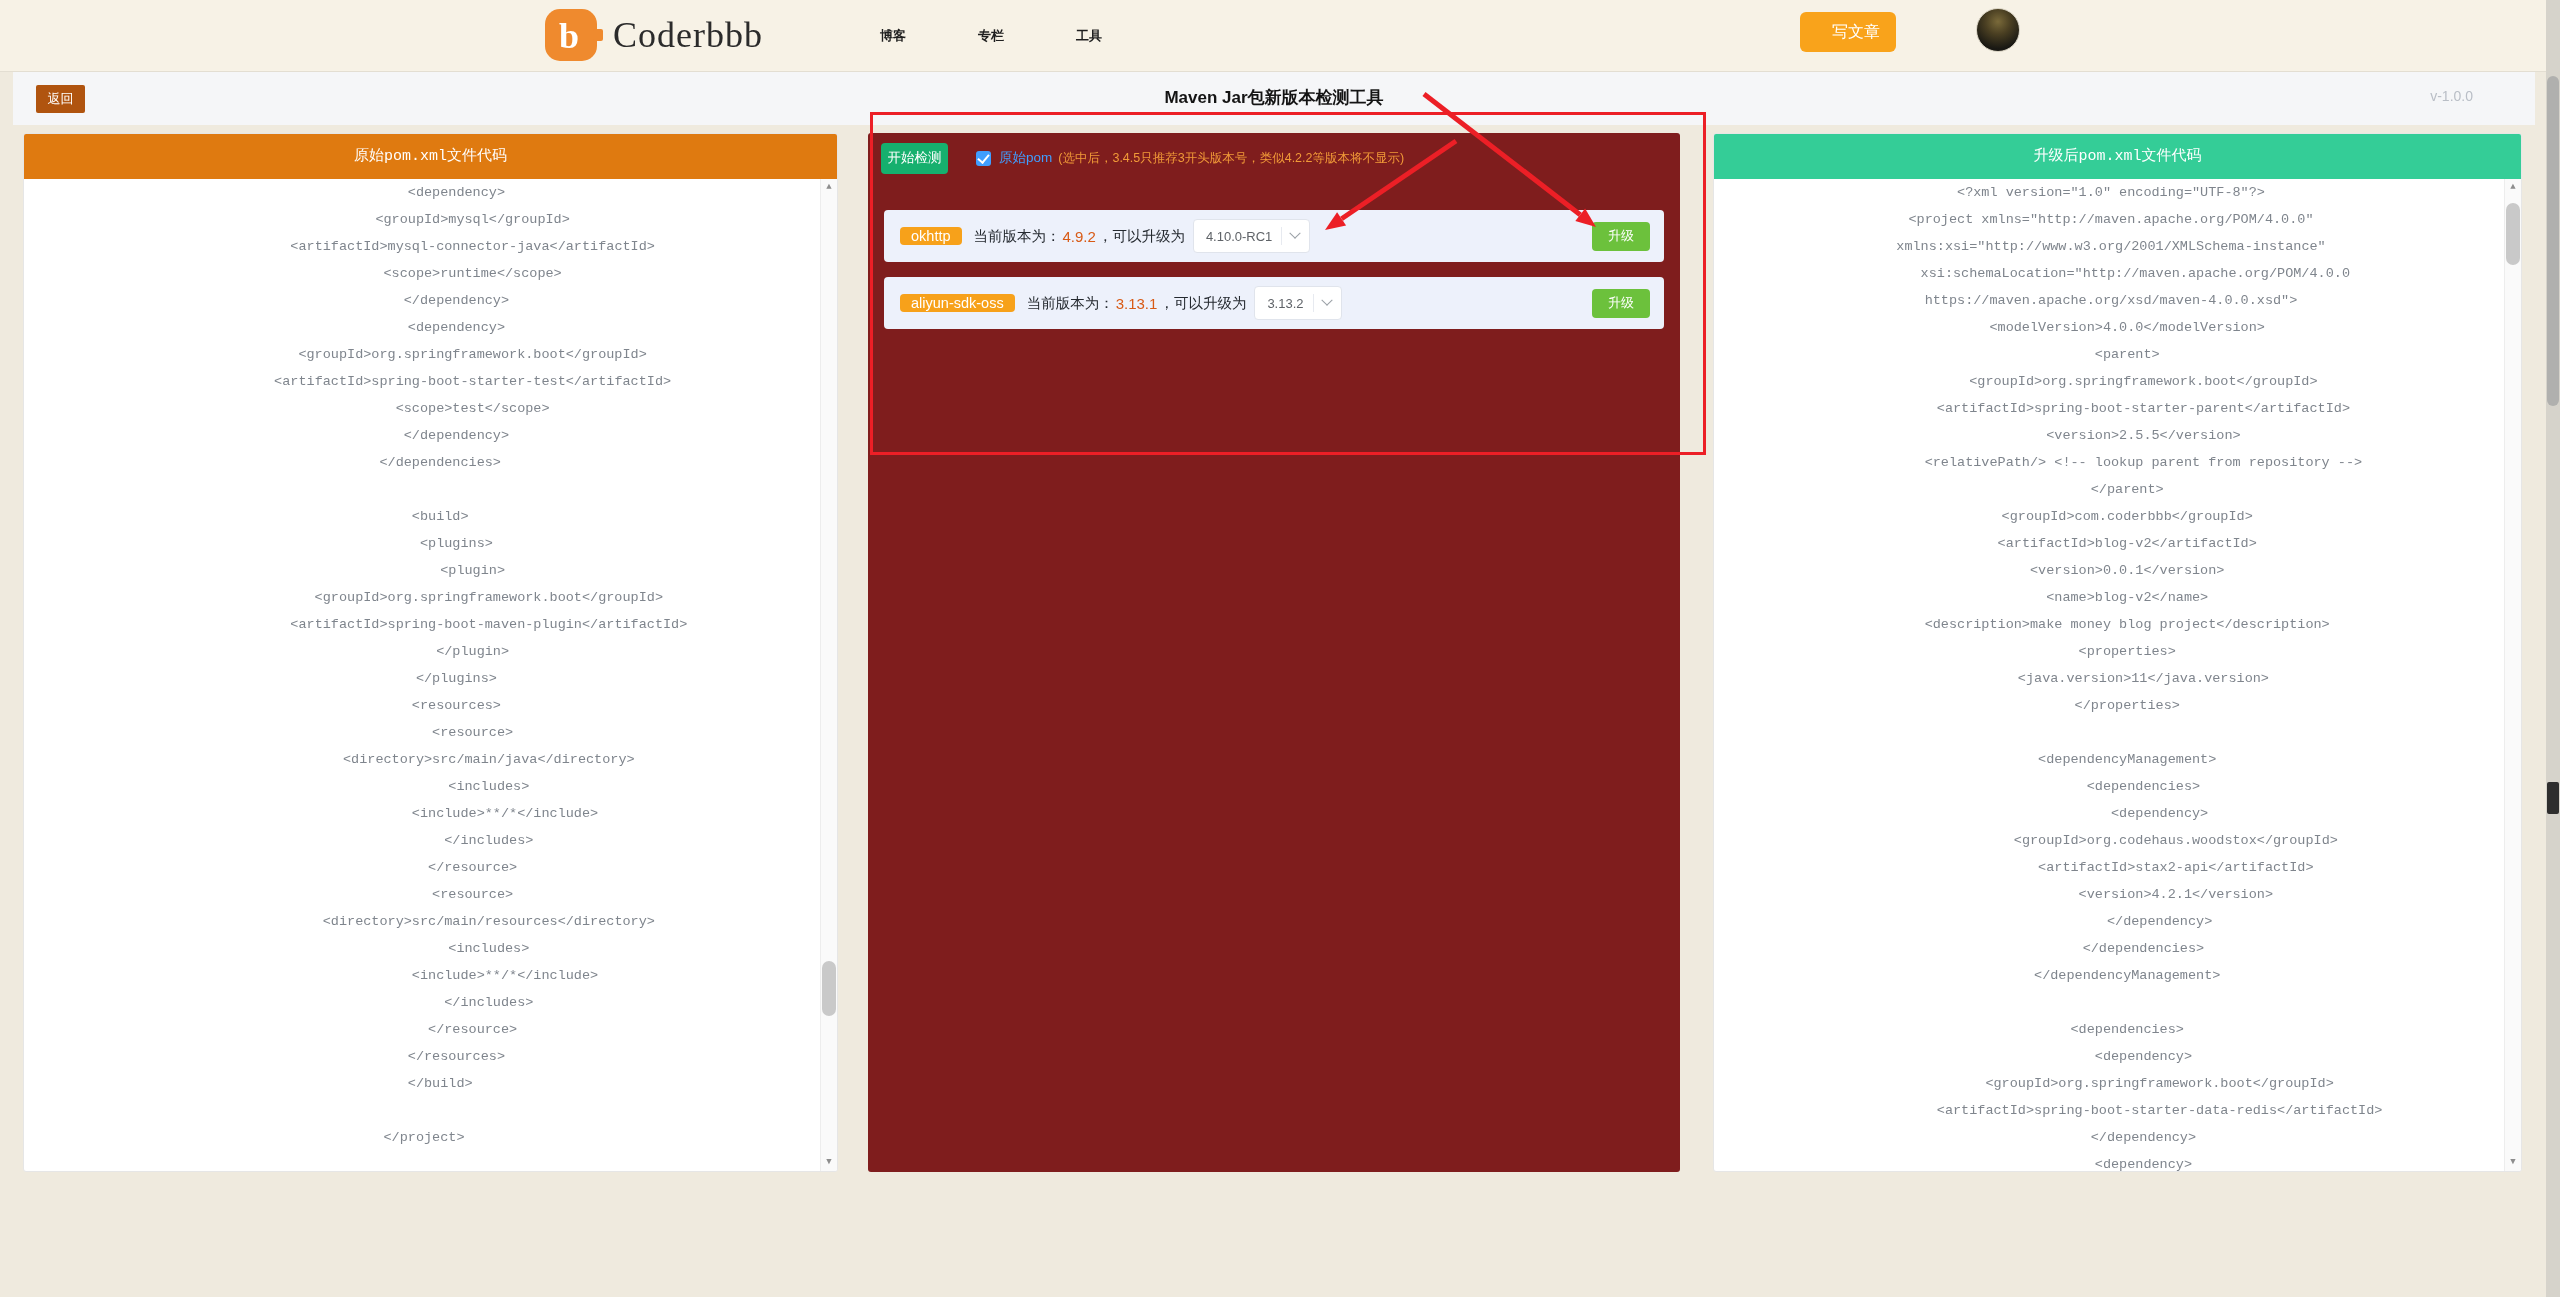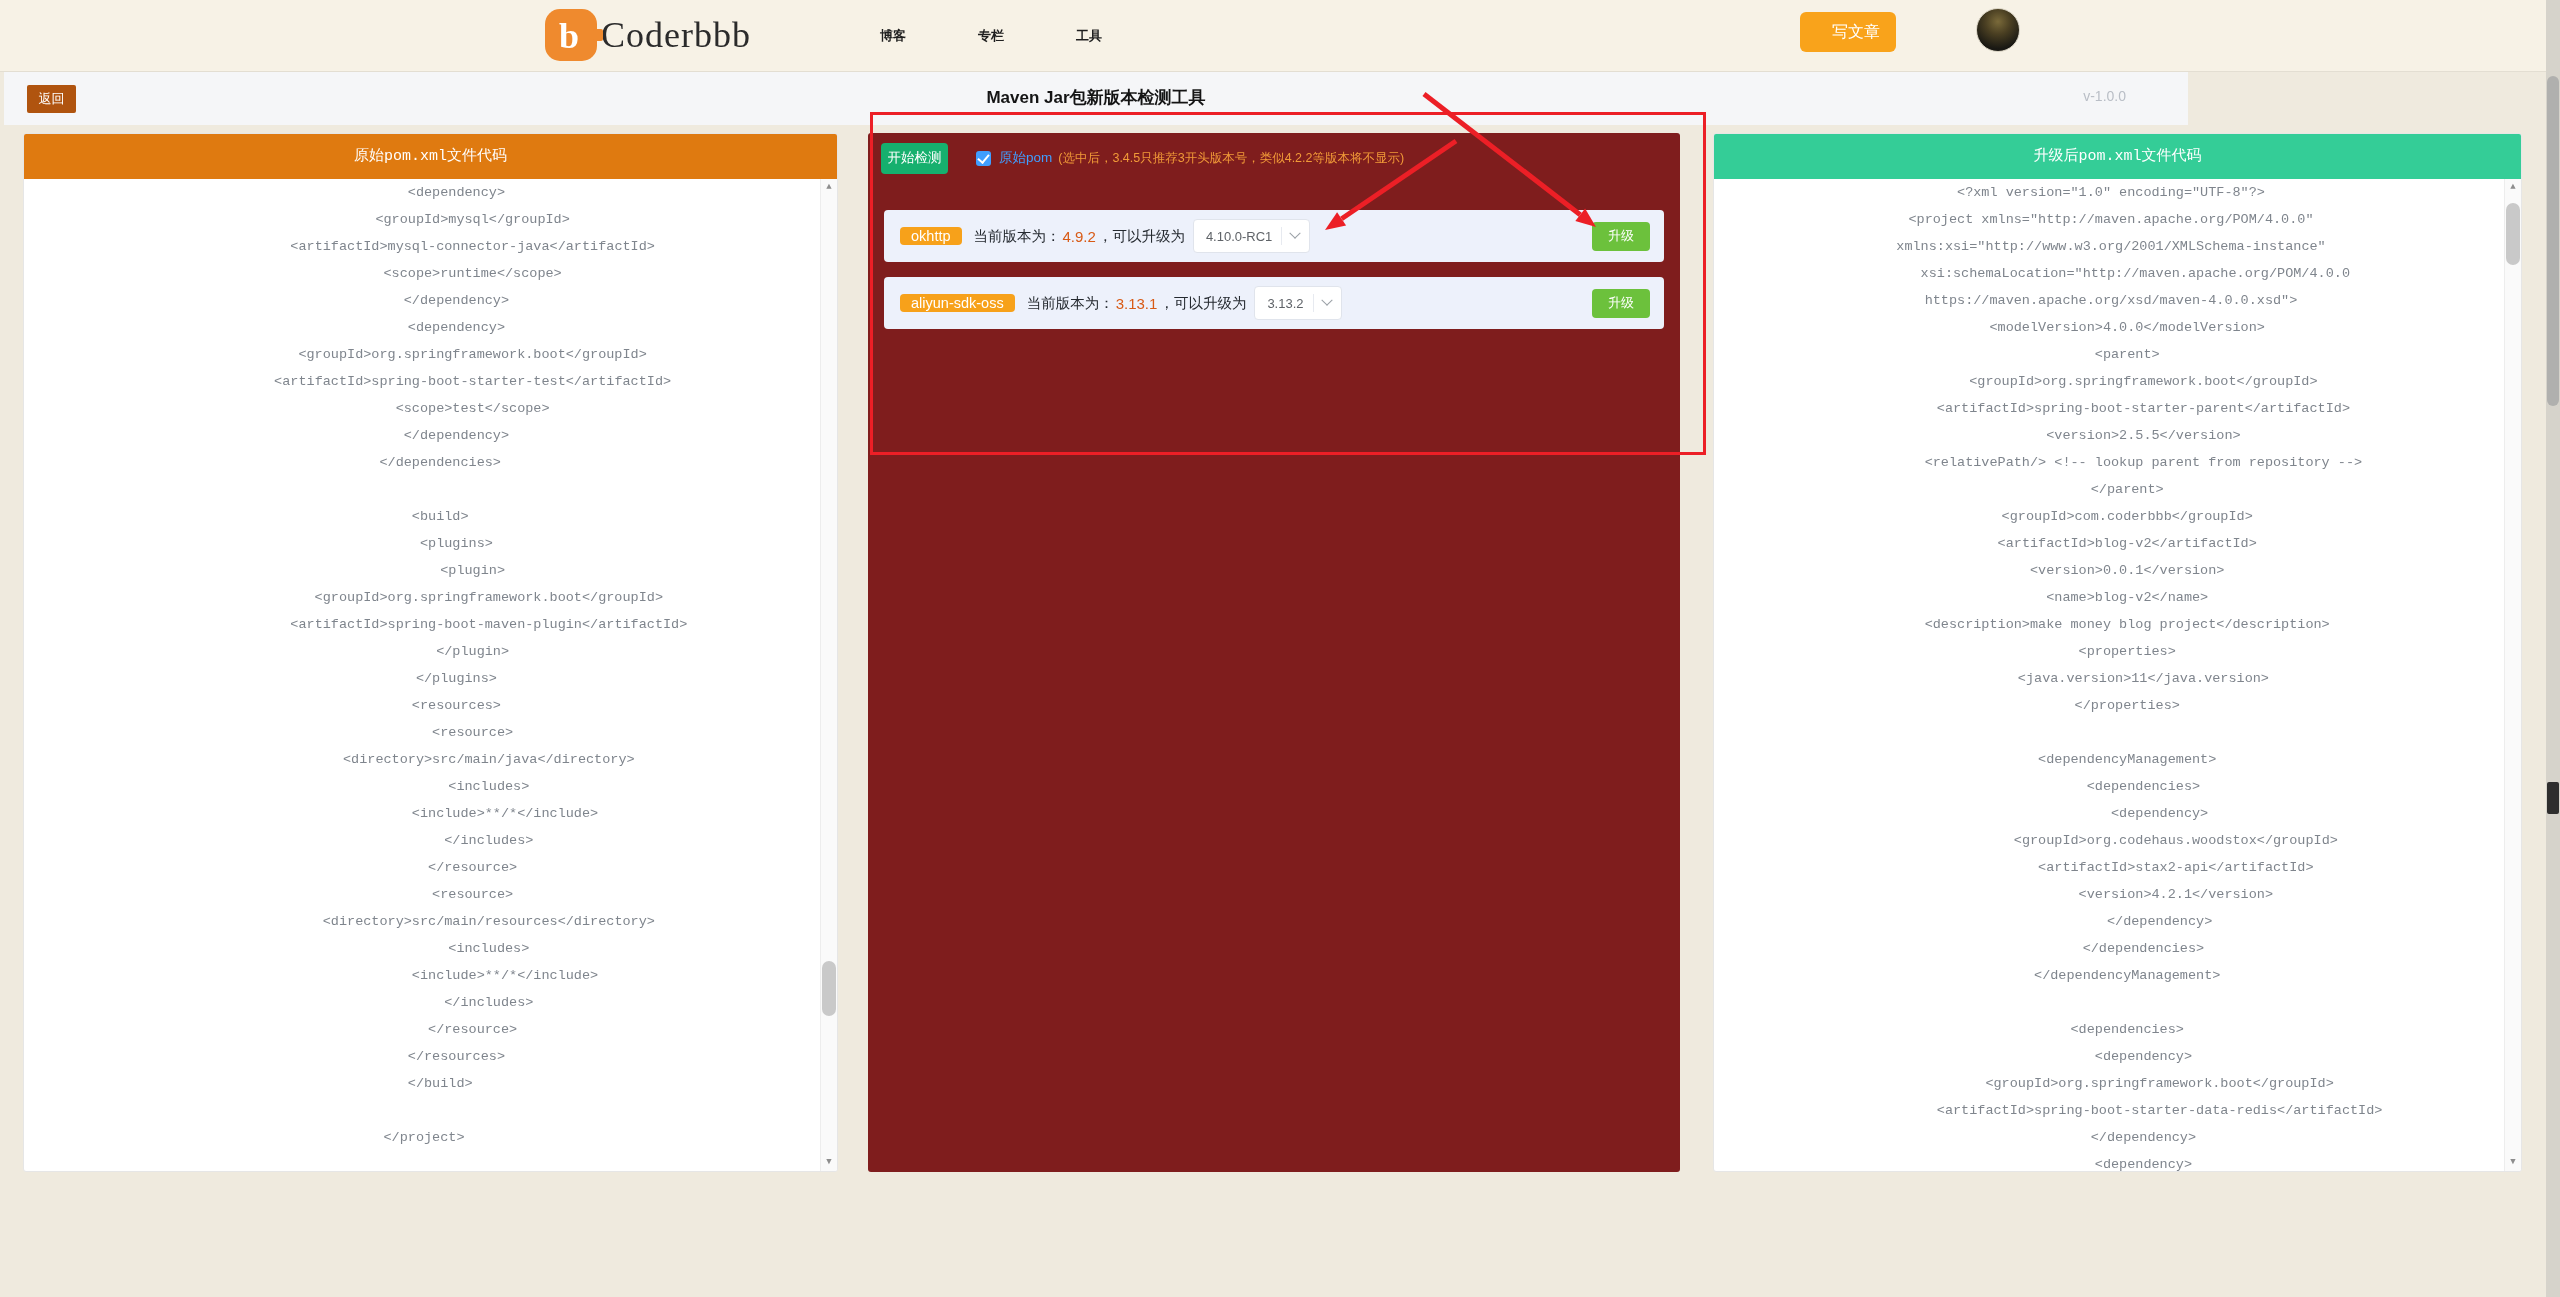--- a/index.html
+++ b/index.html
@@ -6,28 +6,28 @@
   html,body { width:2560px; height:1297px; }
   body { font-family:"Liberation Sans", sans-serif; background:#efeade; position:relative; overflow:hidden; }
   .page { position:absolute; inset:0; }
 
   
   .site-header { position:absolute; top:0; left:0; width:2546px; height:72px; background:#f7f2e6; border-bottom:1px solid #e3ded2; }
   .logo { position:absolute; left:545px; top:9px; display:flex; align-items:center; }
   .logo-icon { position:relative; width:52px; height:52px; background:#ef8a2e; border-radius:15px; display:flex; align-items:center; justify-content:center; }
   .logo-icon .b { color:#fff; font-family:"Liberation Serif", serif; font-weight:bold; font-size:36px; line-height:1; transform:translate(-2px,1px); }
   .logo-icon::after { content:""; position:absolute; right:-6px; top:20px; width:10px; height:12px; background:#ef8a2e; border-radius:2px; }
-  .logo-text { font-family:"Liberation Serif", serif; font-size:36px; color:#2b2b2b; margin-left:4px; letter-spacing:1px; }
+  .logo-text { font-family:"Liberation Serif", serif; font-size:36px; color:#2b2b2b; margin-left:16px; letter-spacing:1px; }
   .main-nav { position:absolute; left:880px; top:0; height:72px; display:flex; align-items:center; gap:72px; }
   .main-nav a { font-size:13px; font-weight:bold; color:#1f1f1f; text-decoration:none; cursor:pointer; }
   .write-btn { position:absolute; left:1800px; top:12px; width:96px; height:40px; background:#f9a31b; color:#fff; border:none; border-radius:6px; font-size:16px; font-family:inherit; cursor:pointer;padding-left:16px; }
   .avatar { position:absolute; left:1976px; top:8px; width:44px; height:44px; border-radius:50%; background:radial-gradient(circle at 50% 30%, #7a6a3a 0%, #4a3f22 35%, #191813 75%); border:1px solid #d8d2c2; }
 
   
-  .toolbar-band { position:absolute; top:72px; left:4px; width:2184px; height:53px; background:#f5f6f8; }
+  .toolbar-band { position:absolute; top:72px; left:13px; width:2522px; height:53px; background:#f5f6f8; }
   .back-btn { position:absolute; left:23px; top:13px; width:49px; height:28px; background:#b0540f; color:#fff; border:none; border-radius:2px; font-size:13px; font-family:inherit; cursor:pointer; }
   .page-title { position:absolute; left:0; top:14px; width:100%; text-align:center; font-size:17px; font-weight:bold; color:#141414; }
   .version-label { position:absolute; right:62px; top:16px; font-size:14px; color:#b9bec6; }
 
   
   .panel { position:absolute; top:133px; height:1039px; background:#ffffff; border:1px solid #e6e6e6; border-radius:3px; overflow:hidden;font-family:Liberation Mono, monospace; }
   .panel.left  { left:23px;   width:815px; }
   .panel.right { left:1713px; width:809px; }
   .panel-header { height:45px; line-height:45px; text-align:center; color:#fff; font-size:15px; }
   .panel.left  .panel-header { background:#df7a10; }

